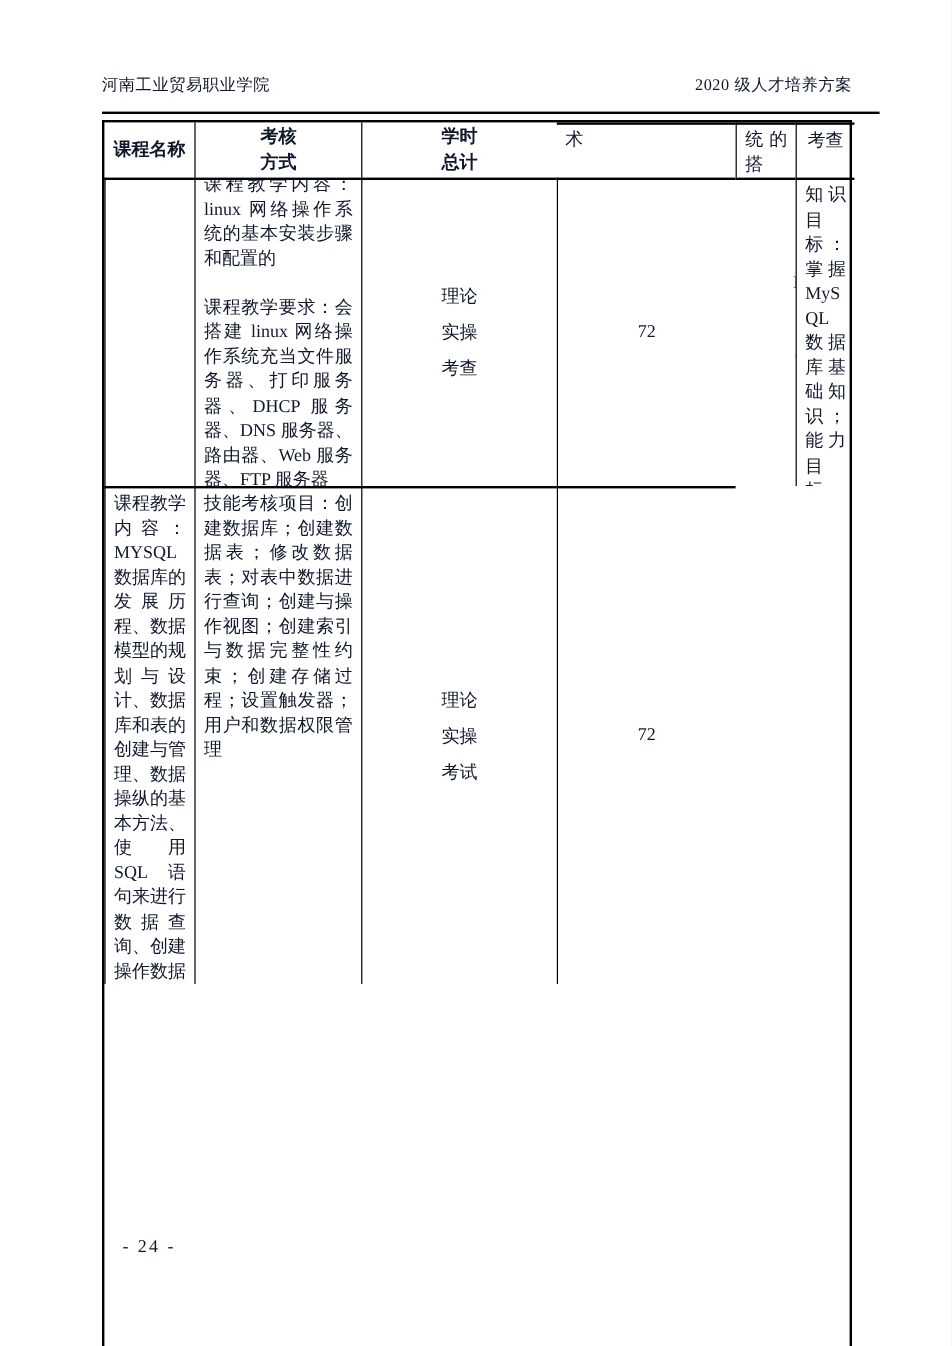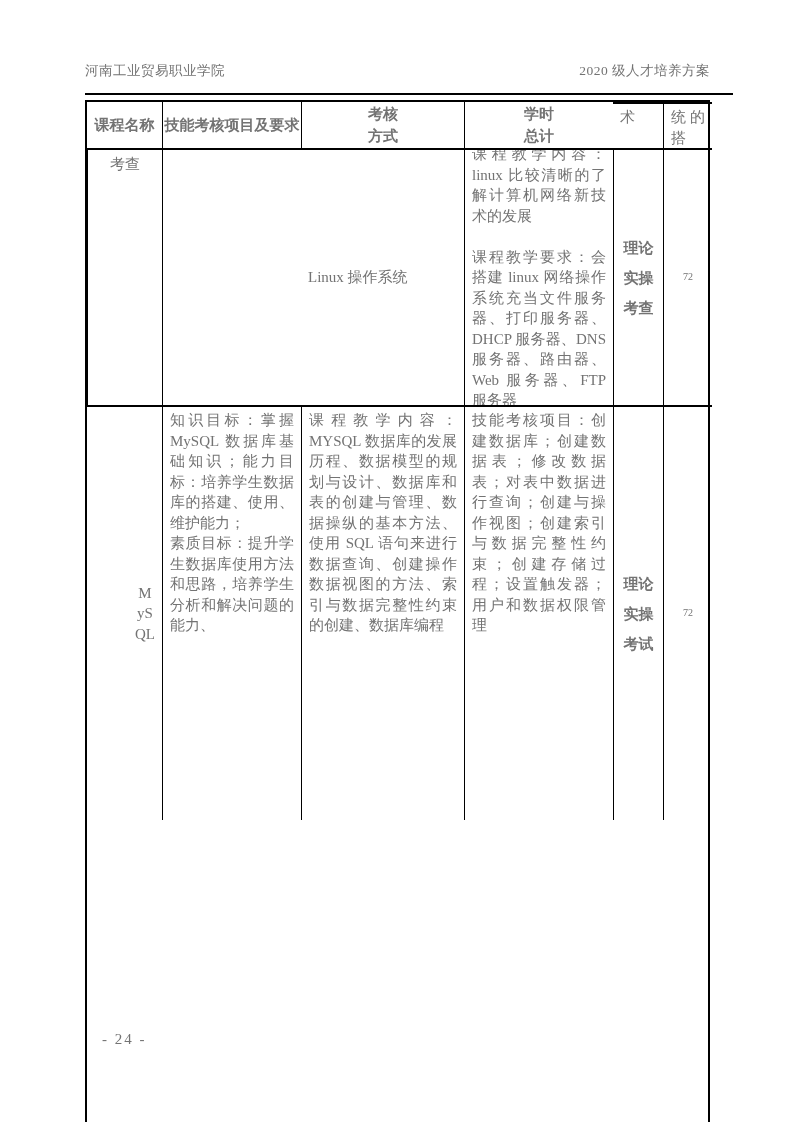--- a/index.html
+++ b/index.html
@@ -1,21 +1,21 @@
 <!DOCTYPE html>
 <html><head>
 <meta charset="utf-8">
 <style>
   html,body{margin:0;padding:0;background:#e8e8e8;}
   .page{
     position:relative;
     width:793px;height:1122px;
     background:#ffffff;
     font-family:"Liberation Serif","DejaVu Serif",serif;
-    color:#737373;
+    color:#0f172a;
     overflow:hidden;
   }
   .pageheader{
     position:absolute;left:85px;top:62px;width:625px;
     display:flex;justify-content:space-between;
     font-size:13.5px;letter-spacing:.5px;
   }
   .rule{
     position:absolute;left:85px;top:93px;width:648px;height:2px;
     background:#000;
@@ -47,72 +47,68 @@
     padding:3px 7px;
     text-align:justify;
     white-space:pre-wrap;
     word-break:break-word;
   }
   .vmid{display:flex;align-items:center;}
   .vmid .txt{width:100%;}
   .cen{text-align:center;padding-left:48px;}
   .method{
     display:flex;align-items:center;justify-content:center;
-    text-align:right;white-space:pre-wrap;line-height:30px;font-weight:bold;
+    text-align:right;white-space:pre-wrap;line-height:30px;
   }
   .method-top{
     padding-top:4px;text-align:center;white-space:pre-wrap;
   }
   .hours{
     display:flex;align-items:center;justify-content:center;
-    font-size:10px;
+    font-size:15px;
   }
   .footer{
     position:absolute;left:102px;top:1031px;
     font-size:15px;letter-spacing:2px;
   }
 </style>
 </head>
 <body>
 
 <div class="page">
 
   <div class="pageheader">
     <span>河南工业贸易职业学院</span>
     <span>2020 级人才培养方案</span>
   </div>
   <div class="rule"></div>
 
   <div class="tbl">
 
     <div class="c fc fr hcell">课程名称</div>
-    <div class="c fr hcell">技能考核项目及要求</div>
     <div class="c fr hcell">考核
 方式</div>
     <div class="c fr hcell">学时
 总计</div>
 
     <div class="c fc">
       <div class="txt">术</div>
     </div>
     <div class="c">
       <div class="txt">统的搭建，namenode 的角色管理和添加，MapReduce 的安装和结构,实现 MapReduce 的容错性,nosql 建立数据信息
 
 技能考核要求：培养学生分析和解决问题的能力，使用 Hadoop 完成数据分析的相关操作</div>
     </div>
     <div class="c">
       <div class="method-top">考查</div>
     </div>
     <div class="c hours"></div>
 
-    <div class="c fc vmid">
-      <div class="txt">Linux 操作系统</div>
-    </div>
     <div class="c vmid">
-      <div class="txt">课程教学内容：linux 比较清晰的了解计算机网络新技术的发展
+      <div class="txt">课程教学内容：linux 网络操作系统的基本安装步骤和配置的
 
 课程教学要求：会搭建 linux 网络操作系统充当文件服务器、打印服务器、DHCP 服务器、DNS 服务器、路由器、Web 服务器、FTP 服务器</div>
     </div>
     <div class="c method">理论
 实操
 考查</div>
     <div class="c hours">72</div>
 
     <div class="c fc vmid">
       <div class="txt cen">MySQL</div>

